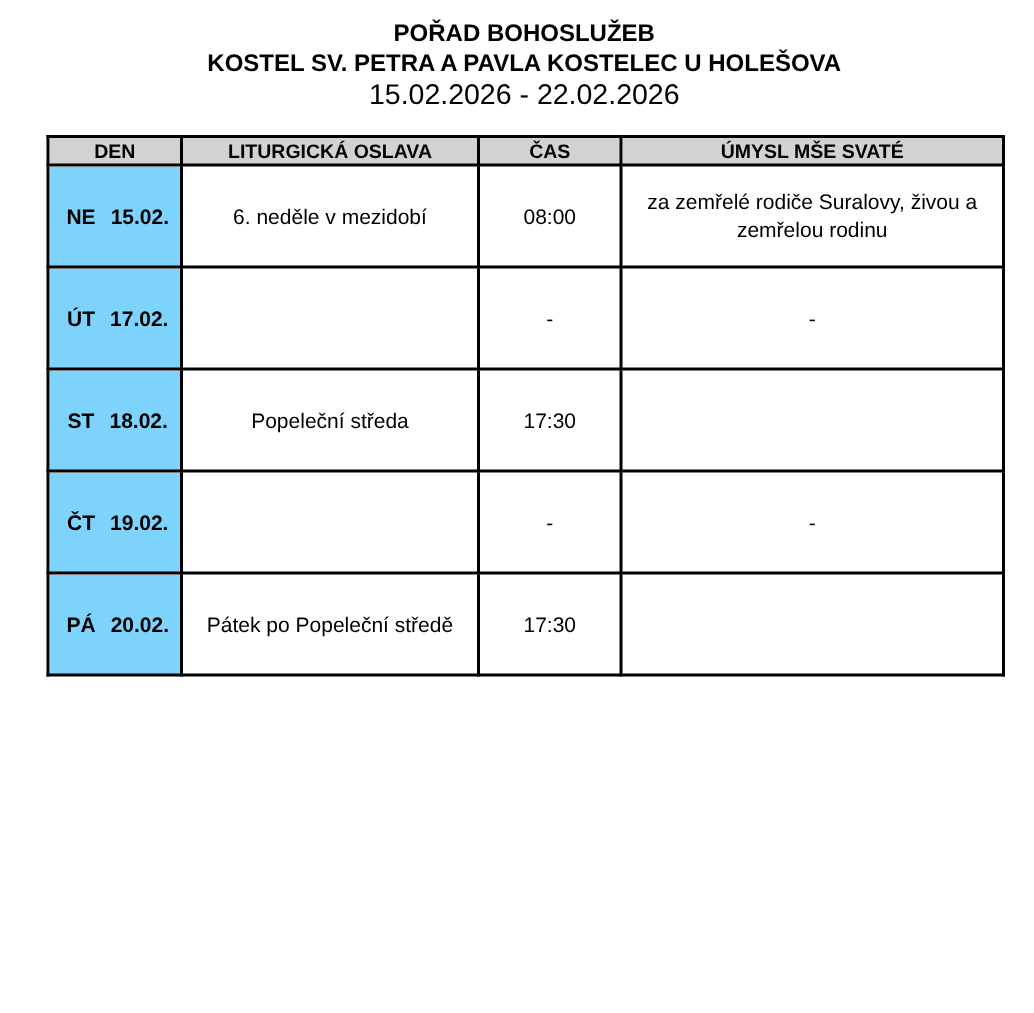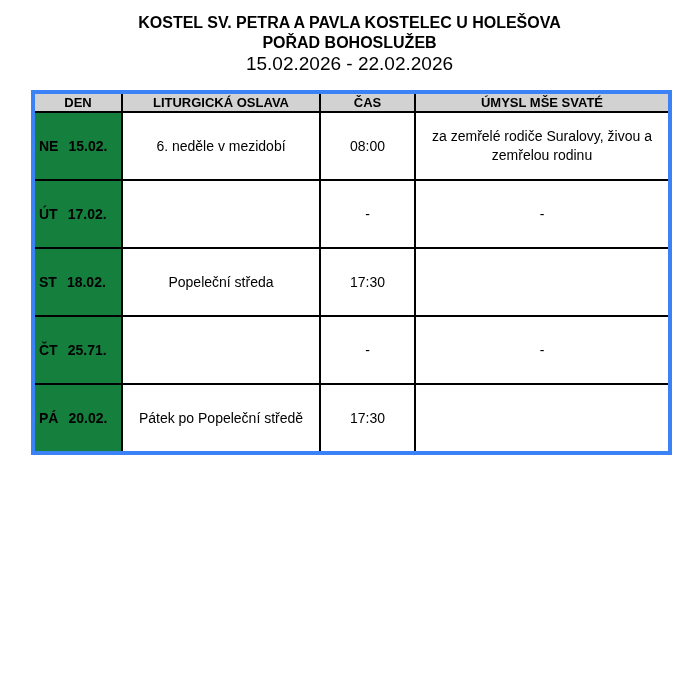--- a/index.html
+++ b/index.html
@@ -23,21 +23,21 @@
   .date-range {
     font-size: 19px;
     line-height: 21px;
     white-space: nowrap;
   }
   table.schedule {
     margin: 16px 0 0 31px;
     border-collapse: collapse;
     table-layout: fixed;
     width: 637px;
-    border: 4px solid #3b82f6;
+    border: 2px solid #3b82f6;
   }
   .c-day  { width: 89px; }
   .c-cel  { width: 198px; }
   .c-time { width: 95px; }
   .c-int  { width: 255px; }
   th, td {
     border: 2px solid #000000;
     overflow: hidden;
   }
   th {
@@ -52,36 +52,36 @@
   td {
     height: 66px;
     font-size: 14px;
     line-height: 19px;
     text-align: center;
     vertical-align: middle;
     white-space: pre-line;
     padding: 0 2px;
   }
   td.day-cell {
-    background: #15803d;
+    background: #7dd3fc;
     font-weight: bold;
-    text-align: left;
+    text-align: center;
     white-space: nowrap;
     padding: 0 0 0 4px;
   }
   td.day-cell .date-part { margin-left: 10px; }
 </style>
 </head>
 <body>
 
 <div class="page">
 
   <div class="titles">
+    <div class="title-line">POŘAD BOHOSLUŽEB</div>
     <div class="title-line">KOSTEL SV. PETRA A PAVLA KOSTELEC U HOLEŠOVA</div>
-    <div class="title-line">POŘAD BOHOSLUŽEB</div>
     <div class="date-range">15.02.2026 - 22.02.2026</div>
   </div>
 
   <table class="schedule">
     <colgroup>
       <col class="c-day">
         <col class="c-cel">
         <col class="c-time">
         <col class="c-int">
     </colgroup>
@@ -107,21 +107,21 @@
         <td>-</td>
         <td>-</td>
       </tr>
       <tr>
         <td class="day-cell"><span class="day-part">ST</span><span class="date-part">18.02.</span></td>
         <td>Popeleční středa</td>
         <td>17:30</td>
         <td></td>
       </tr>
       <tr>
-        <td class="day-cell"><span class="day-part">ČT</span><span class="date-part">25.71.</span></td>
+        <td class="day-cell"><span class="day-part">ČT</span><span class="date-part">19.02.</span></td>
         <td></td>
         <td>-</td>
         <td>-</td>
       </tr>
       <tr>
         <td class="day-cell"><span class="day-part">PÁ</span><span class="date-part">20.02.</span></td>
         <td>Pátek po Popeleční středě</td>
         <td>17:30</td>
         <td></td>
       </tr>

